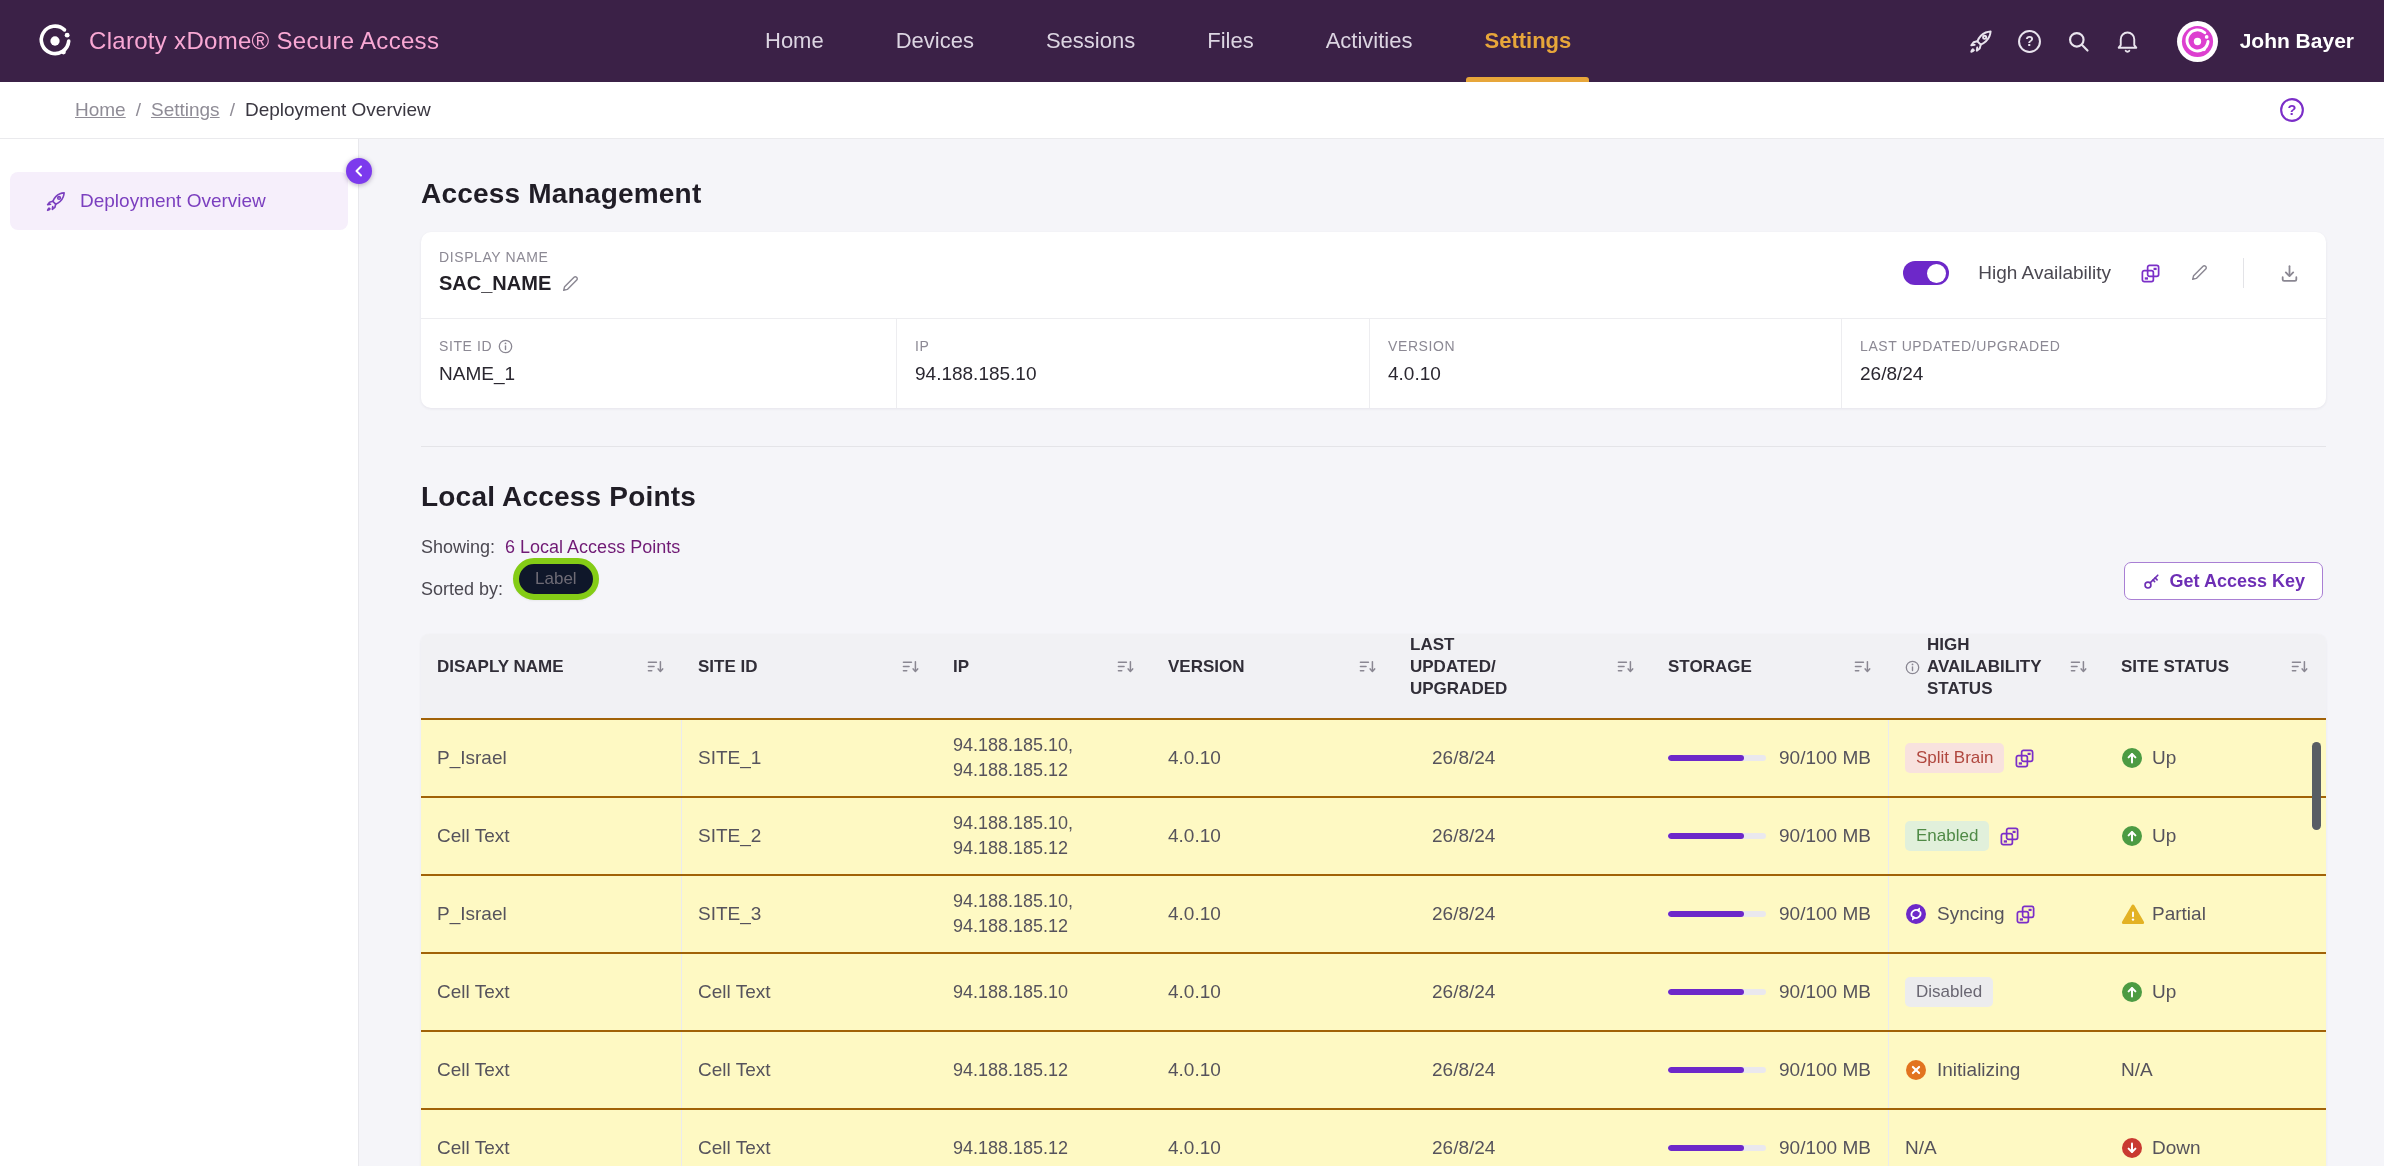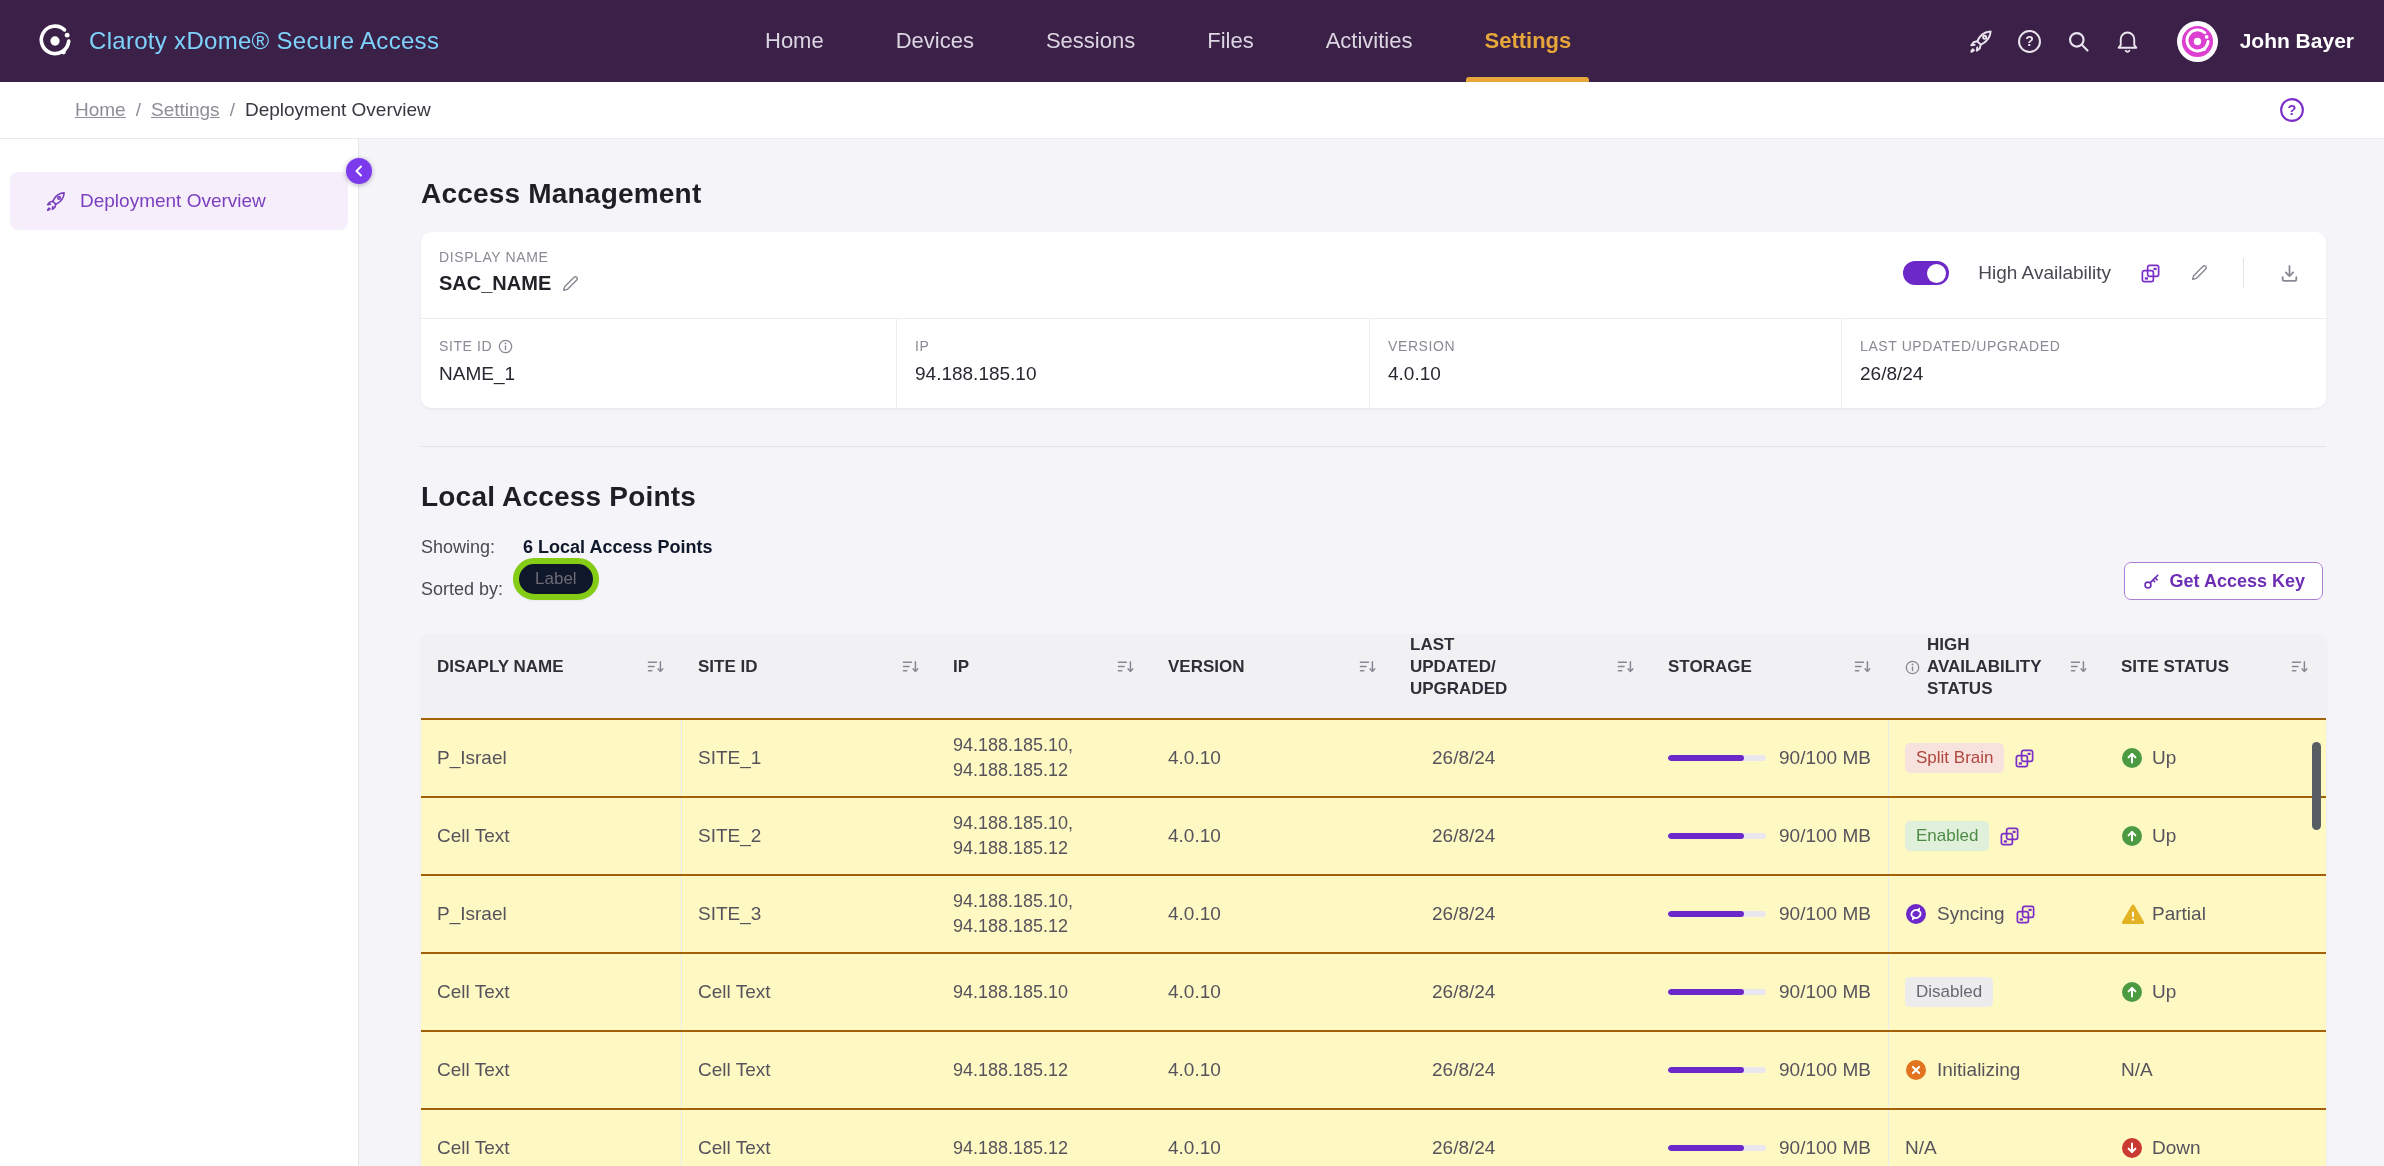--- a/index.html
+++ b/index.html
@@ -3,21 +3,21 @@
 <meta charset="utf-8">
 <style>
   html,body{margin:0;padding:0}
   body{width:2384px;height:1166px;position:relative;overflow:hidden;background:#F4F4F8;
        font-family:"Liberation Sans",sans-serif;-webkit-font-smoothing:antialiased}
   svg{display:block}
 
   
   .navbar{position:absolute;top:0;left:0;width:100%;height:82px;background:#3B2147;z-index:30}
   .brand{position:absolute;left:36px;top:0;height:82px;display:flex;align-items:center;gap:15px}
-  .brand-title{color:#7dd3fc;font-size:24px;font-weight:500;letter-spacing:.3px}
+  .brand-title{color:#f9a8d4;font-size:24px;font-weight:500;letter-spacing:.3px}
   .nav-menu{position:absolute;left:757px;top:0;height:82px;display:flex;align-items:center;gap:56px}
   .nav-item{color:#DCD5E2;font-size:22px;height:82px;display:flex;align-items:center;position:relative;cursor:pointer;padding:0 8px}
   .nav-item.active{color:#E7A63A;font-weight:700}
   .nav-item.active::after{content:"";position:absolute;left:-10px;right:-10px;bottom:0;height:5px;background:#E7A63A;border-radius:3px 3px 0 0}
   .nav-right{position:absolute;right:30px;top:0;height:82px;display:flex;align-items:center;gap:22px}
   .nav-icon{width:27px;height:27px;color:#E9E4EE;cursor:pointer}
   .avatar{width:41px;height:41px;border-radius:50%;background:#fff;display:flex;align-items:center;justify-content:center;margin-left:14px;cursor:pointer}
   .user-name{color:#fff;font-size:21px;font-weight:700}
 
   
@@ -53,21 +53,21 @@
   .ctrl-divider{width:1px;height:30px;background:#E3E3E7;margin:0 6px}
   .card-fields{display:grid;grid-template-columns:475px 473px 472px 1fr;border-top:1px solid #EDEDF0}
   .cfield{padding:19px 0 23px 18px;border-left:1px solid #EDEDF0}
   .cfield:first-child{border-left:none}
   .cfield-value{margin-top:9px;font-size:19px;color:#2A2730}
 
   .section-divider{margin-top:38px;border-top:1px solid #E4E4E8;height:0}
   .lap-title{margin-top:34px}
   .lap-meta{margin-top:24px;position:relative}
   .meta-row{display:flex;align-items:flex-end;font-size:18px;color:#4B4851}
-  .showing-value{color:#0f172a;font-weight:700;margin-left:28px;cursor:pointer}
+  .showing-value{color:#701a75;font-weight:400;margin-left:10px;cursor:pointer}
   .sorted-row{}
   .sort-chip{margin-left:10px;border:6px solid #84cc16;background:#0f172a;border-radius:999px;padding:5px 16px;font-size:17px;color:#6E6B75;box-shadow:0 1px 2px rgba(0,0,0,.05);cursor:pointer}
   .get-key-btn{position:absolute;right:3px;bottom:0;height:38px;display:flex;align-items:center;gap:9px;padding:0 17px;border:1.5px solid #A97FD4;border-radius:7px;background:#fff;color:#6D2EB5;font-size:18px;font-weight:600;cursor:pointer}
 
   
   .table{margin-top:34px;position:relative;border-radius:8px 8px 0 0;overflow:hidden;box-shadow:0 1px 3px rgba(30,20,50,.06)}
   .grid-cols{display:grid;grid-template-columns:261px 255px 215px 242px 258px 237px 216px 1fr}
   .thead{background:#F1F1F4;min-height:68px}
   .th{display:flex;align-items:center;justify-content:space-between;padding:0 18px 18px 16px;font-size:17px;font-weight:700;color:#312E38;line-height:1.3}
   .th-label{display:flex;align-items:center;gap:7px}

